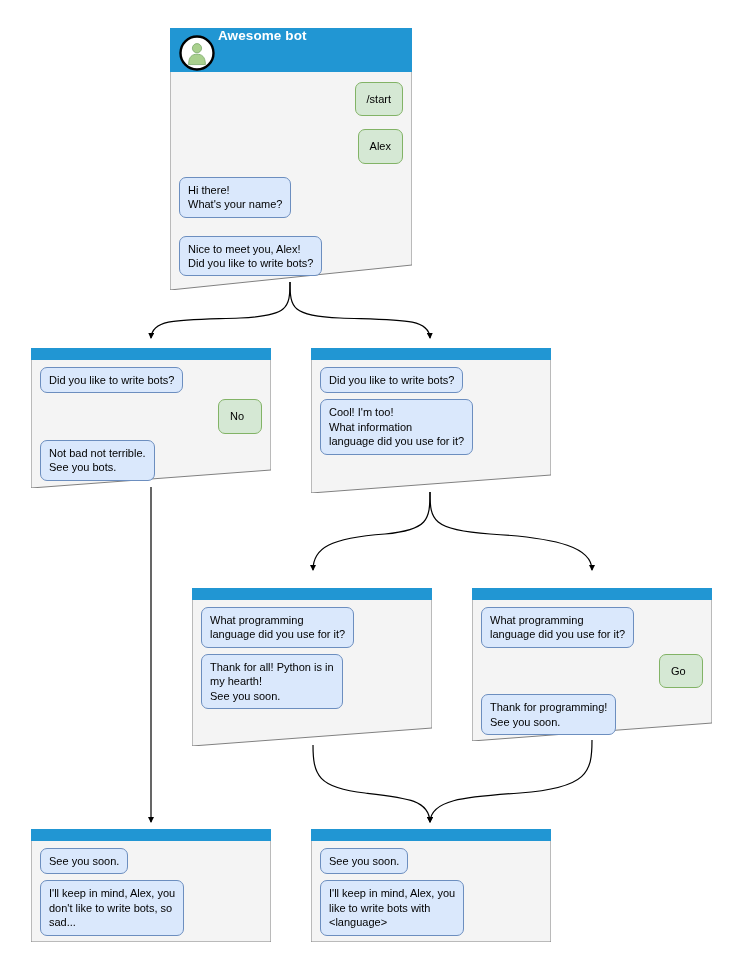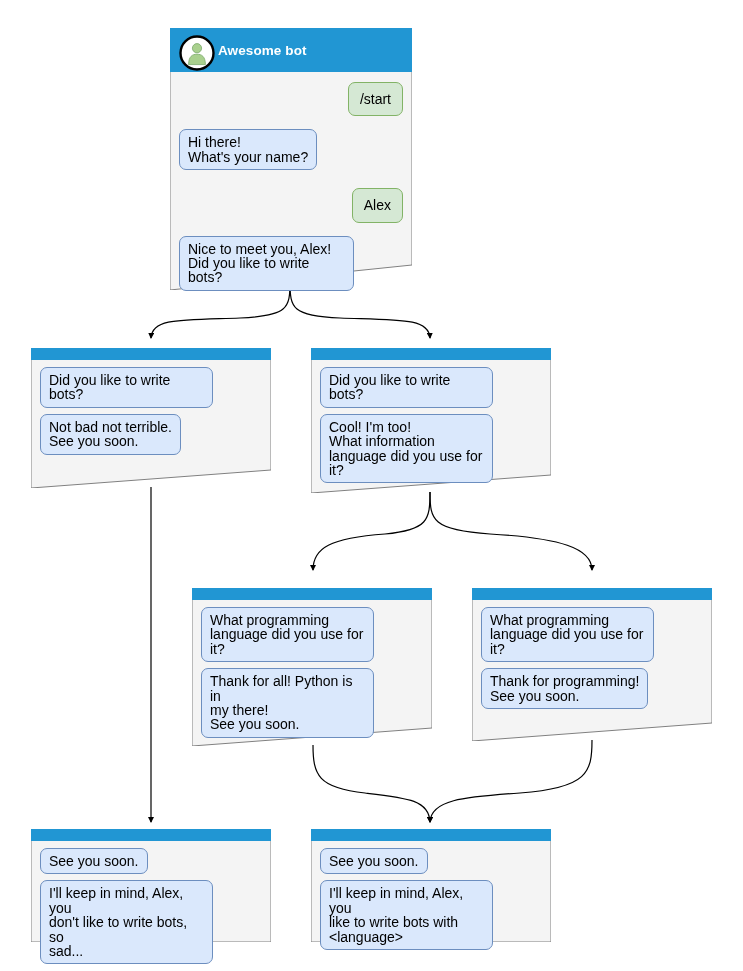--- a/index.html
+++ b/index.html
@@ -53,21 +53,21 @@
     box-sizing: border-box;
   }
 
   .node-header {
     position: absolute;
     left: 0;
     top: 0;
     right: 0;
     height: 12px;
     display: flex;
-    align-items: center;
+    align-items: flex-start;
   }
   .node-header.tall {
     height: 44px;
     padding-left: 48px;
   }
   .node-title {
     color: #ffffff;
     font-size: 13.5px;
     font-weight: bold;
     letter-spacing: 0.1px;
@@ -94,21 +94,21 @@
   .chat.with-header { top: 44px; padding-top: 10px; }
 
   .bubble-row {
     display: flex;
     margin-bottom: 16px;
   }
   .bubble-row.left  { justify-content: flex-start; }
   .bubble-row.right { justify-content: flex-end; }
 
   .bubble {
-    font-size: 14px;
+    font-size: 11px;
     line-height: 14.4px;
     color: #000000;
     border-radius: 7px;
     padding: 5px 8px 5px 8px;
     white-space: pre-line;
     box-sizing: border-box;
     max-width: 78%;
   }
   .bubble.bot {
     background: #dae8fc;
@@ -165,49 +165,52 @@
           <circle cx="18" cy="18" r="16.5" fill="#ffffff" stroke="#000000" stroke-width="2.4"></circle>
           <circle cx="18" cy="13.2" r="4.6" fill="#a9d08e" stroke="#7aa86a" stroke-width="0.8"></circle>
           <path d="M 9.6 29.6 C 9.6 21.5 13.3 19.2 18 19.2 C 22.7 19.2 26.4 21.5 26.4 29.6 Z" fill="#a9d08e" stroke="#7aa86a" stroke-width="0.8"></path>
         </svg>
         <span class="node-title">Awesome bot</span>
       </div>
       <div class="chat with-header">
         <div class="bubble-row right gap-md">
           <div class="bubble user">/start</div>
         </div>
+        <div class="bubble-row right gap-md">
+          <div class="bubble user">Alex</div>
+        </div>
         <div class="bubble-row left gap-lg">
           <div class="bubble bot">Hi there!
 What's your name?</div>
         </div>
-        <div class="bubble-row right gap-md">
-          <div class="bubble user">Alex</div>
-        </div>
         <div class="bubble-row left">
           <div class="bubble bot">Nice to meet you, Alex!
 Did you like to write bots?</div>
         </div>
       </div>
     </div>
   </div>
 
   <div class="node" style="left:31px; top:348px; width:240px; height:140px;">
     <svg class="node-shape" viewBox="0 0 240 140" preserveAspectRatio="none">
       <polygon points="0,0 240,0 240,122 0,140" fill="#f4f4f4" stroke="#808080" stroke-width="1"></polygon>
       <polygon points="0,0 240,0 240,12 0,12" fill="#2196d3" stroke="none"></polygon>
     </svg>
     <div class="node-inner">
       <div class="node-header"></div>
       <div class="chat">
         <div class="bubble-row left gap-sm">
           <div class="bubble bot">Did you like to write bots?</div>
         </div>
+        <div class="bubble-row right gap-sm">
+          <div class="bubble user">No</div>
+        </div>
         <div class="bubble-row left">
           <div class="bubble bot">Not bad not terrible.
-See you soon.</div>
+See you bots.</div>
         </div>
       </div>
     </div>
   </div>
 
   <div class="node" style="left:311px; top:348px; width:240px; height:145px;">
     <svg class="node-shape" viewBox="0 0 240 145" preserveAspectRatio="none">
       <polygon points="0,0 240,0 240,127 0,145" fill="#f4f4f4" stroke="#808080" stroke-width="1"></polygon>
       <polygon points="0,0 240,0 240,12 0,12" fill="#2196d3" stroke="none"></polygon>
     </svg>
@@ -233,39 +236,42 @@
     </svg>
     <div class="node-inner">
       <div class="node-header"></div>
       <div class="chat">
         <div class="bubble-row left gap-sm">
           <div class="bubble bot">What programming
 language did you use for it?</div>
         </div>
         <div class="bubble-row left">
           <div class="bubble bot">Thank for all! Python is in
-my there!
+my hearth!
 See you soon.</div>
         </div>
       </div>
     </div>
   </div>
 
   <div class="node" style="left:472px; top:588px; width:240px; height:153px;">
     <svg class="node-shape" viewBox="0 0 240 153" preserveAspectRatio="none">
       <polygon points="0,0 240,0 240,135 0,153" fill="#f4f4f4" stroke="#808080" stroke-width="1"></polygon>
       <polygon points="0,0 240,0 240,12 0,12" fill="#2196d3" stroke="none"></polygon>
     </svg>
     <div class="node-inner">
       <div class="node-header"></div>
       <div class="chat">
         <div class="bubble-row left gap-sm">
           <div class="bubble bot">What programming
 language did you use for it?</div>
         </div>
+        <div class="bubble-row right gap-sm">
+          <div class="bubble user">Go</div>
+        </div>
         <div class="bubble-row left">
           <div class="bubble bot">Thank for programming!
 See you soon.</div>
         </div>
       </div>
     </div>
   </div>
 
   <div class="node" style="left:31px; top:829px; width:240px; height:113px;">
     <svg class="node-shape" viewBox="0 0 240 113" preserveAspectRatio="none">

